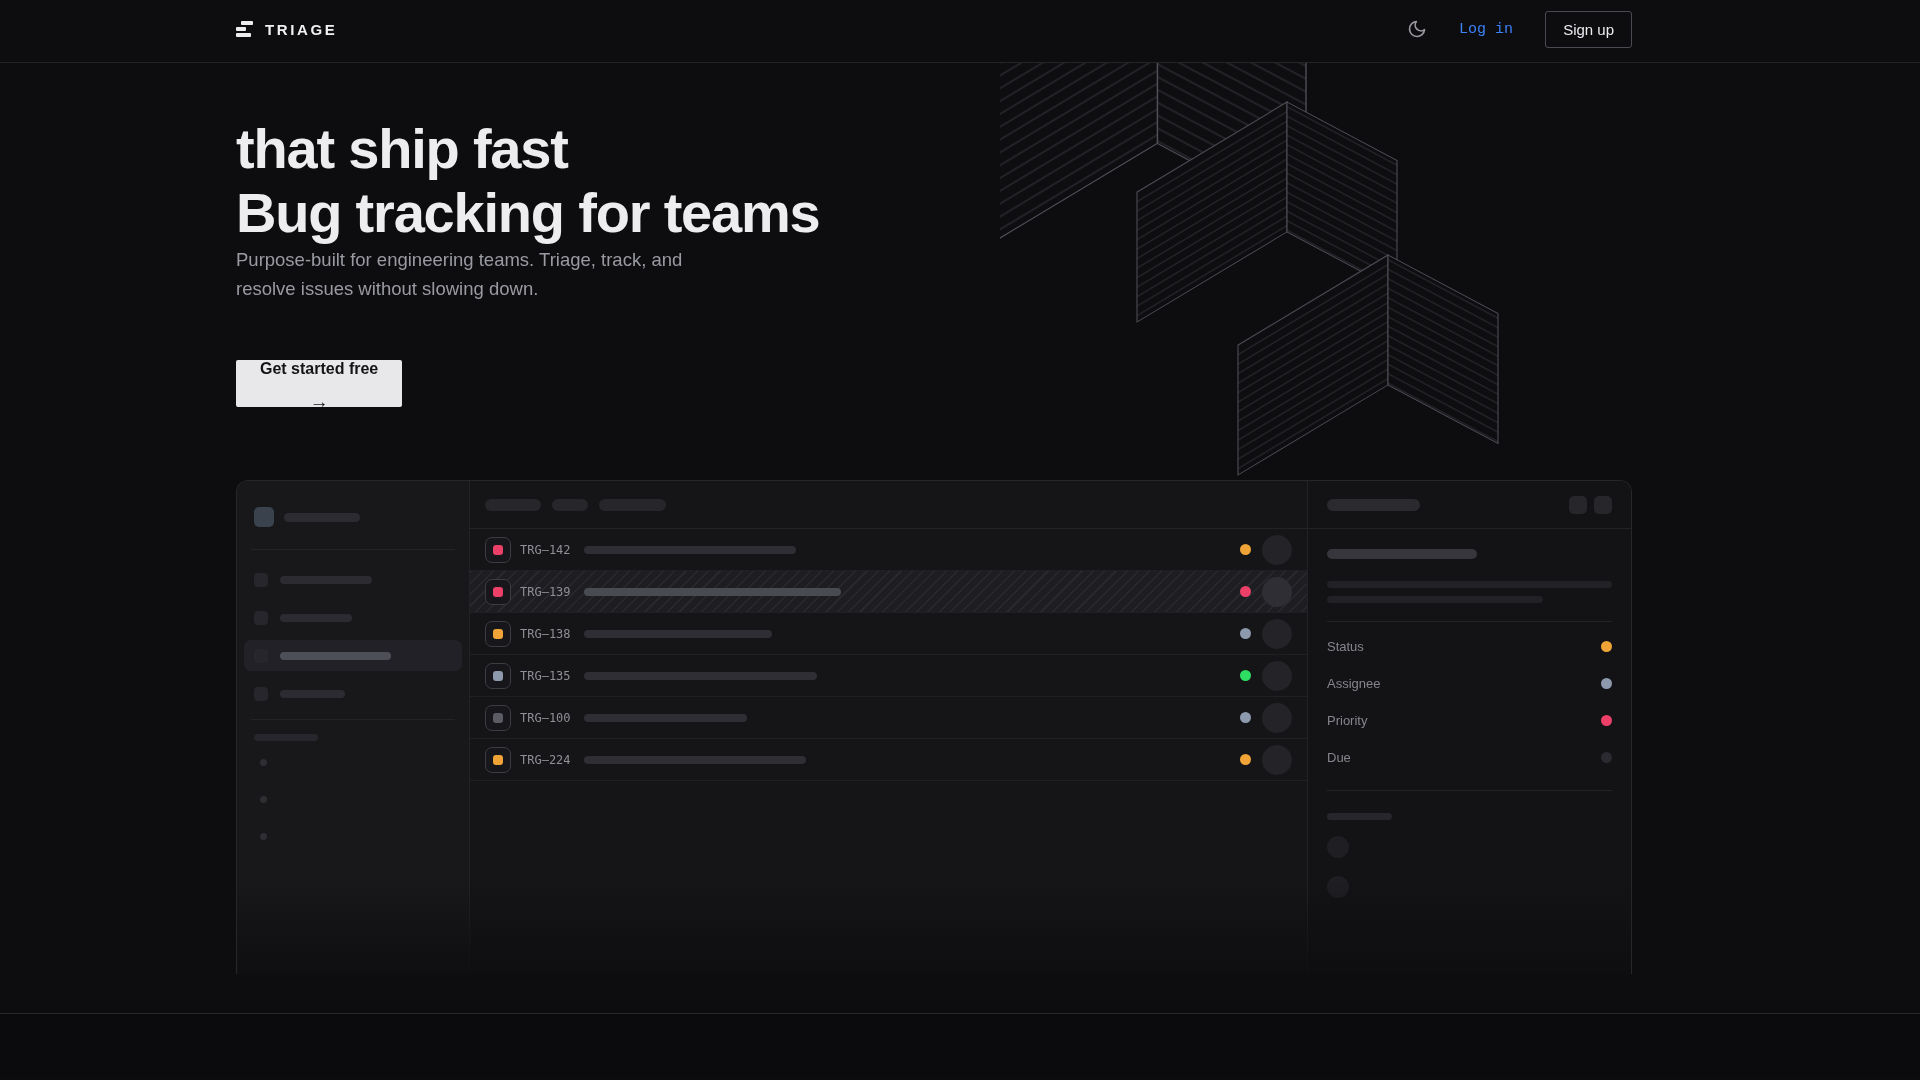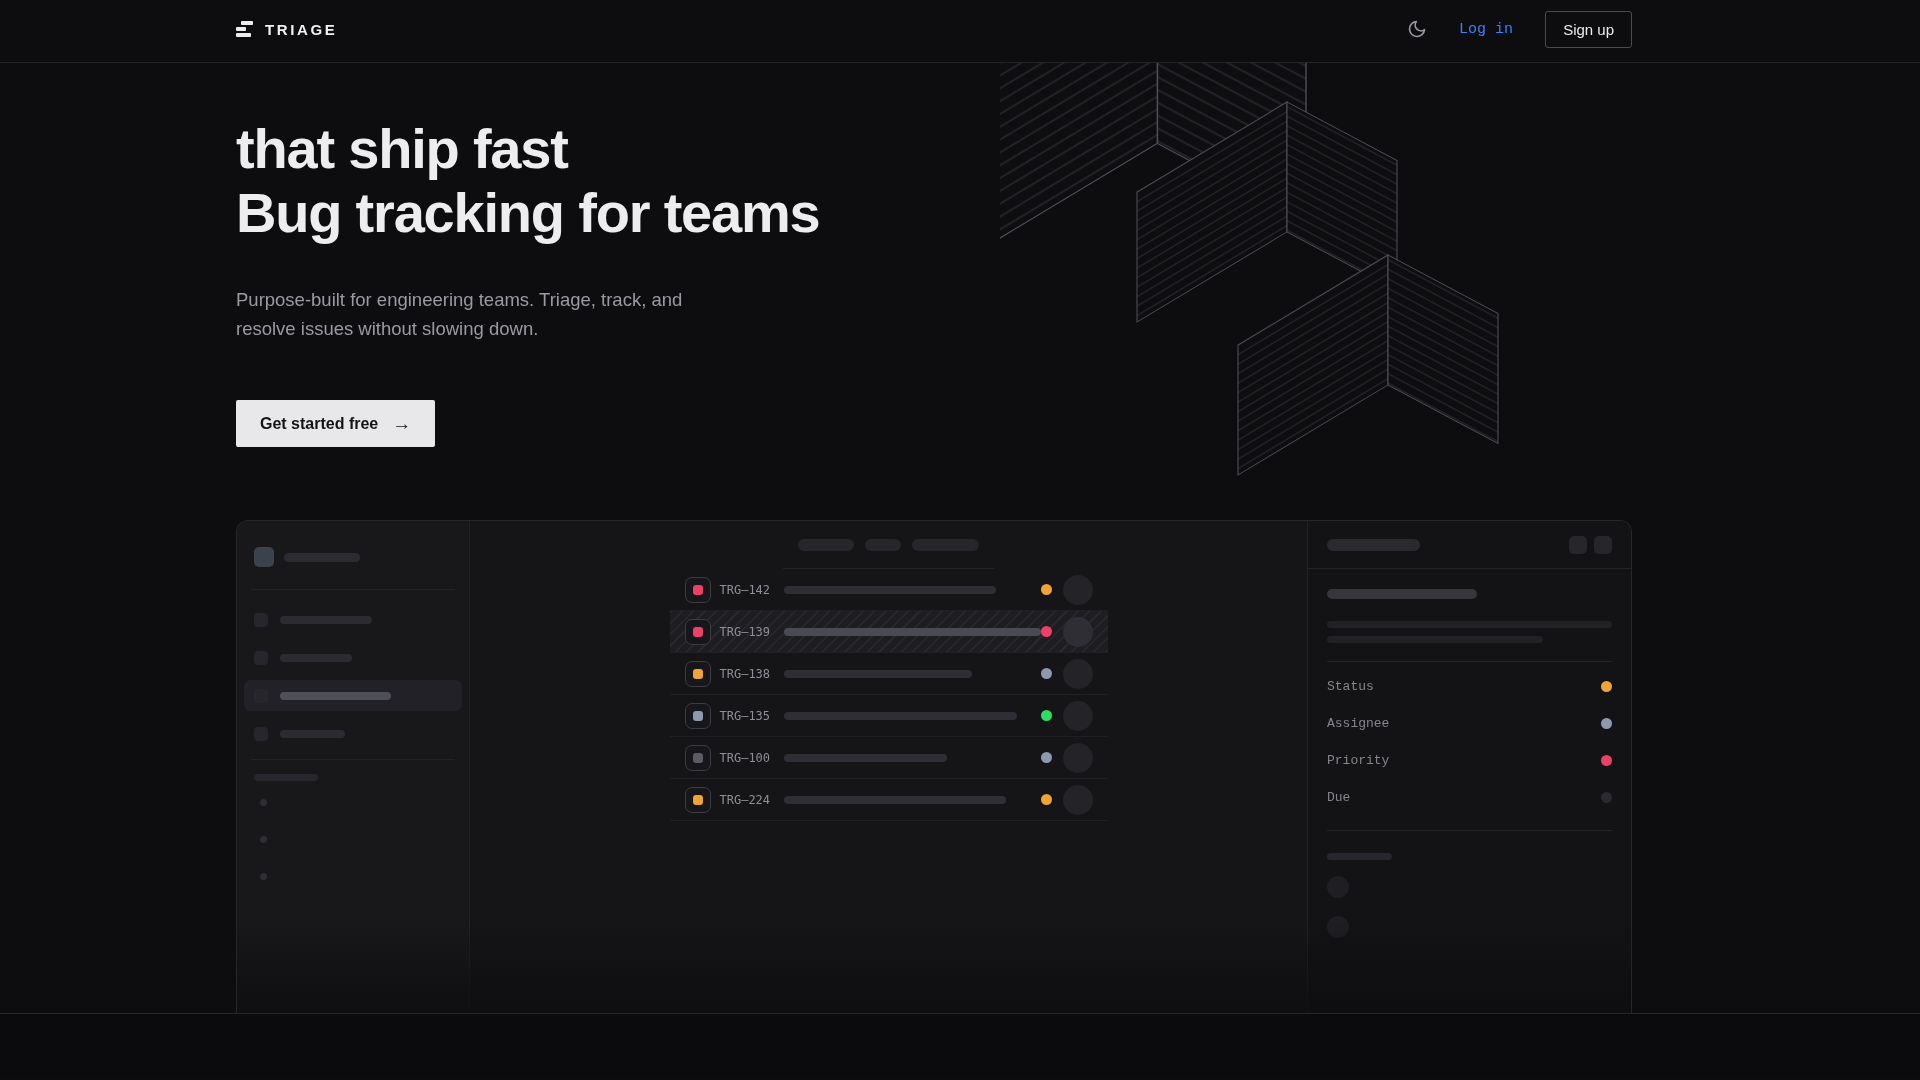--- a/index.html
+++ b/index.html
@@ -21,24 +21,24 @@
   .theme-btn { background:none; border:none; cursor:pointer; display:flex; align-items:center; }
   .login { background:none; border:none; font-family:Liberation Mono, monospace; font-size:15px; color:#3b82f6; cursor:pointer; }
   .signup { background:transparent; border:1px solid #4a4a52; border-radius:3px; color:#ececf0;
             font-family:inherit; font-size:15px; padding:9px 17px; cursor:pointer; }
 
   
   .hero-section { position:relative; height:951px; border-bottom:1px solid #28282c; overflow:hidden; background:#0d0d10; }
   .deco { position:absolute; left:1000px; top:0; width:770px; height:430px; z-index:0; }
   .hero-content { position:relative; z-index:1; margin-left:236px; }
   h1 { margin-top:54px; font-size:56px; line-height:64px; font-weight:600; letter-spacing:-1.2px; color:#ededef; }
-  .subtitle { margin-top:40px; font-size:18.5px; line-height:29px; color:#9a9aa2; }
+  .subtitle { font-size:18.5px; line-height:29px; color:#9a9aa2; }
   .cta { margin-top:57px; display:inline-flex; align-items:center; gap:14px; height:47px;
          padding:0 24px; background:#e8e8ea; color:#141416; border:none; border-radius:2px;
-         font-family:inherit; font-size:16px; font-weight:600; cursor:pointer; }
+         font-family:inherit; font-size:16px; font-weight:600; cursor:pointer;flex-direction:column; }
   .cta .arrow { font-size:19px; line-height:1; font-weight:400; }
 
   
   .card { position:relative; z-index:1; margin:73px 0 0 236px; width:1396px; height:494px;
           border:1px solid #26262b; border-bottom:none; border-radius:12px 12px 0 0;
           background:#151518; display:grid; grid-template-columns:233px 1fr 324px; overflow:hidden; }
   .card::after { content:""; position:absolute; left:0; right:0; bottom:0; height:95px;
           background:linear-gradient(to bottom, rgba(13,13,16,0), rgba(13,13,16,0.85)); pointer-events:none; }
 
   
@@ -52,21 +52,21 @@
              border-radius:7px; margin:0 -10px 7px; }
   .sb-item.active { background:#212127; }
   .sb-item .sq { width:14px; height:14px; border-radius:4px; background:#26262c; flex:none; }
   .sb-item .bar { height:8px; border-radius:4px; background:#2b2b31; }
   .sb-item.active .bar { background:#4e4e57; }
   .sb-label { height:7px; width:64px; border-radius:3.5px; background:#26262c; margin-top:14px; }
   .sb-dots { margin-top:18px; margin-left:6px; display:flex; flex-direction:column; gap:30px; }
   .sb-dot { width:7px; height:7px; border-radius:50%; background:#2e2e34; }
 
   
-  .col-list { background:#151518; display:flex; flex-direction:column;align-items:center; }
+  .col-list { background:#151518; display:flex; flex-direction:column; }
   .list-header { height:48px; flex:none; border-bottom:1px solid #222227; display:flex; align-items:center; gap:11px; padding:0 15px; }
   .pill { height:12px; border-radius:6px; background:#26262b; }
   .row { height:42px; flex:none; display:flex; align-items:center; border-bottom:1px solid #1f1f24; padding:0 15px; }
   .row.hatched { background:repeating-linear-gradient(135deg, rgba(255,255,255,0.05) 0 1.5px, rgba(255,255,255,0) 1.5px 8px), #1d1d22; }
   .row-icon { width:26px; height:26px; flex:none; border-radius:7px; border:1.5px solid #3c3c43;
               background:#17171b; display:flex; align-items:center; justify-content:center; }
   .row-icon .inner { width:10px; height:10px; border-radius:3px; }
   .row-id { width:56px; flex:none; margin-left:9px; font-family:"DejaVu Sans Mono", monospace; font-size:12px; color:#8f8f97; }
   .row-bar { height:8px; border-radius:4px; background:#2e2e34; margin-left:8px; }
   .row.hatched .row-bar { background:#4a4a52; }
@@ -79,21 +79,21 @@
   .col-panel { background:#131316; border-left:1px solid #222227; }
   .p-header { height:48px; border-bottom:1px solid #222227; display:flex; align-items:center; padding:0 19px; }
   .p-header-bar { width:93px; height:12px; border-radius:6px; background:#2a2a2f; }
   .p-squares { margin-left:auto; display:flex; gap:7px; }
   .p-sq { width:18px; height:18px; border-radius:5px; background:#26262b; }
   .p-body { padding:20px 19px 0; }
   .p-title { width:150px; height:10px; border-radius:5px; background:#36363c; }
   .p-line1 { margin-top:22px; height:7px; border-radius:3.5px; background:#212126; width:100%; }
   .p-line2 { margin-top:8px; height:7px; border-radius:3.5px; background:#212126; width:216px; }
   .p-div { height:1px; background:#232328; margin:18px 0 6px; }
-  .p-prop { display:flex; align-items:center; justify-content:space-between; height:37px;font-family:Liberation Mono, monospace; }
+  .p-prop { display:flex; align-items:center; justify-content:space-between; height:37px; }
   .p-prop .lbl { font-size:13px; color:#85858d; }
   .p-prop .dot { width:11px; height:11px; border-radius:50%; }
   .p-label-bar { width:65px; height:7px; border-radius:3.5px; background:#26262c; margin-top:22px; }
   .p-avatars { margin-top:16px; display:flex; flex-direction:column; gap:18px; }
   .p-av { width:22px; height:22px; border-radius:50%; background:#1e1e23; }
 
   
   .footer { height:65px; background:#0b0b0d; }
 
   .deco .panel { fill:url(#hatch); stroke:#50505a; stroke-width:1; }

